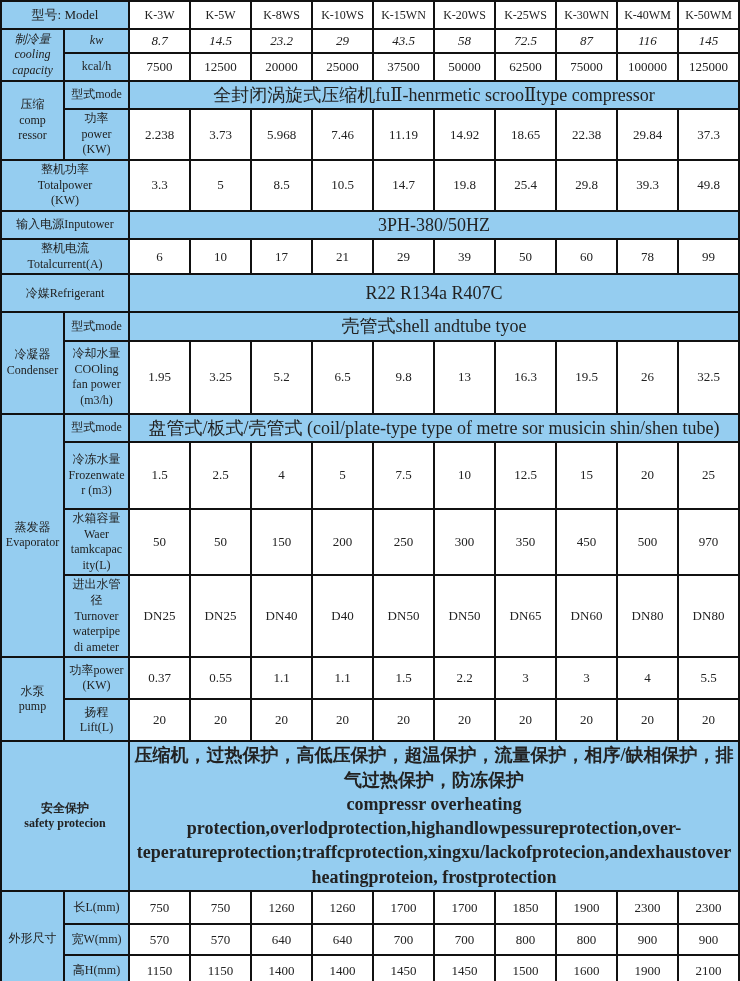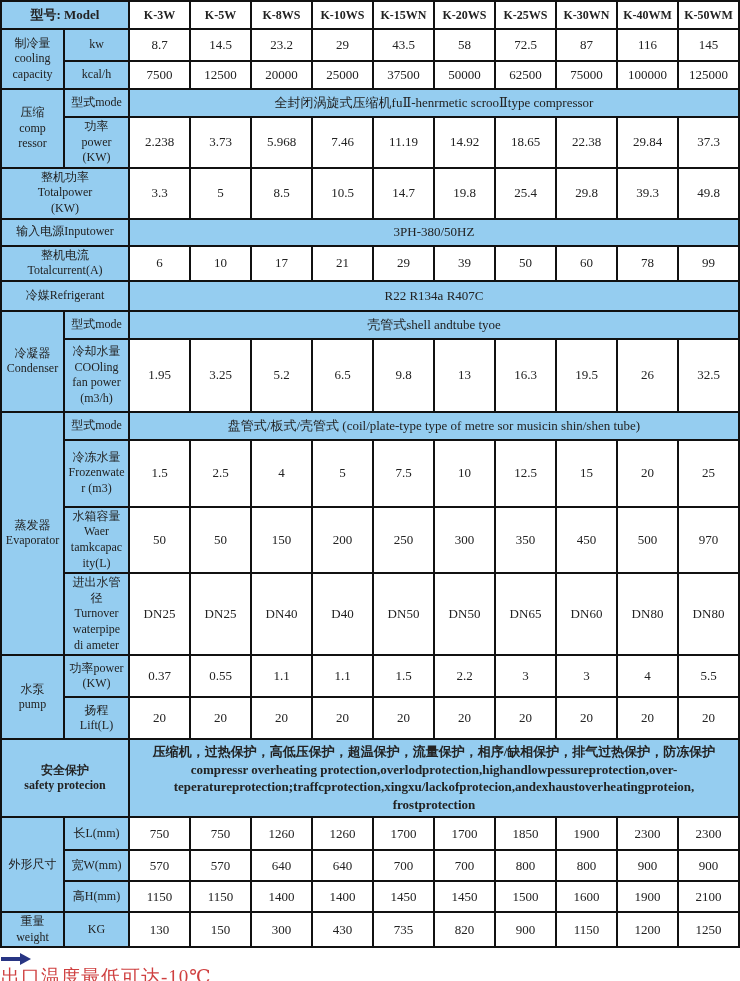--- a/index.html
+++ b/index.html
@@ -33,21 +33,21 @@
   td.group-cell, td.label-cell{
     background:var(--label-bg);
     font-size:12px;
     line-height:1.3;
     white-space:pre-line;
     overflow-wrap:break-word;
   }
   td.model-label{font-size:13px;}
   td.span-cell{
     background:var(--label-bg);
-    font-size:13px;
+    font-size:18px;
     line-height:1.35;
     white-space:pre-line;
     overflow-wrap:break-word;
     margin-left:24px;
   }
   td.value-cell{
     background:var(--value-bg);
     font-size:13px;
   }
   td.model-cell{font-size:12px;}
@@ -101,34 +101,34 @@
         <col style="width:61px">
         <col style="width:61px">
         <col style="width:61px">
         <col style="width:61px">
         <col style="width:61px">
         <col style="width:61px">
         <col style="width:61px">
         <col style="width:61px">
     </colgroup>
     <tbody>
-        <tr style="height: 28px; font-weight: bold;">
+        <tr style="height: 28px;">
           <td class="group-cell model-label" colspan="2">型号: Model</td>
           <td class="value-cell model-cell">K-3W</td>
           <td class="value-cell model-cell">K-5W</td>
           <td class="value-cell model-cell">K-8WS</td>
           <td class="value-cell model-cell">K-10WS</td>
           <td class="value-cell model-cell">K-15WN</td>
           <td class="value-cell model-cell">K-20WS</td>
           <td class="value-cell model-cell">K-25WS</td>
           <td class="value-cell model-cell">K-30WN</td>
           <td class="value-cell model-cell">K-40WM</td>
           <td class="value-cell model-cell">K-50WM</td>
         </tr>
-        <tr style="height: 32px;">
+        <tr style="height: 24px; font-style: italic;">
           <td class="group-cell" rowspan="2">制冷量
 cooling
 capacity</td>
           <td class="label-cell">kw</td>
           <td class="value-cell">8.7</td>
           <td class="value-cell">14.5</td>
           <td class="value-cell">23.2</td>
           <td class="value-cell">29</td>
           <td class="value-cell">43.5</td>
           <td class="value-cell">58</td>
@@ -198,21 +198,21 @@
           <td class="value-cell">10</td>
           <td class="value-cell">17</td>
           <td class="value-cell">21</td>
           <td class="value-cell">29</td>
           <td class="value-cell">39</td>
           <td class="value-cell">50</td>
           <td class="value-cell">60</td>
           <td class="value-cell">78</td>
           <td class="value-cell">99</td>
         </tr>
-        <tr style="height: 30px; border-radius: 6px;">
+        <tr style="height: 38px; border-radius: 6px;">
           <td class="group-cell" rowspan="1" colspan="2">冷媒Refrigerant</td>
           <td class="span-cell" colspan="10">R22 R134a R407C</td>
         </tr>
         <tr style="height: 28px;">
           <td class="group-cell" rowspan="2">冷凝器
 Condenser</td>
           <td class="label-cell">型式mode</td>
           <td class="span-cell" colspan="10">壳管式shell andtube tyoe</td>
         </tr>
         <tr style="height: 73px;">

